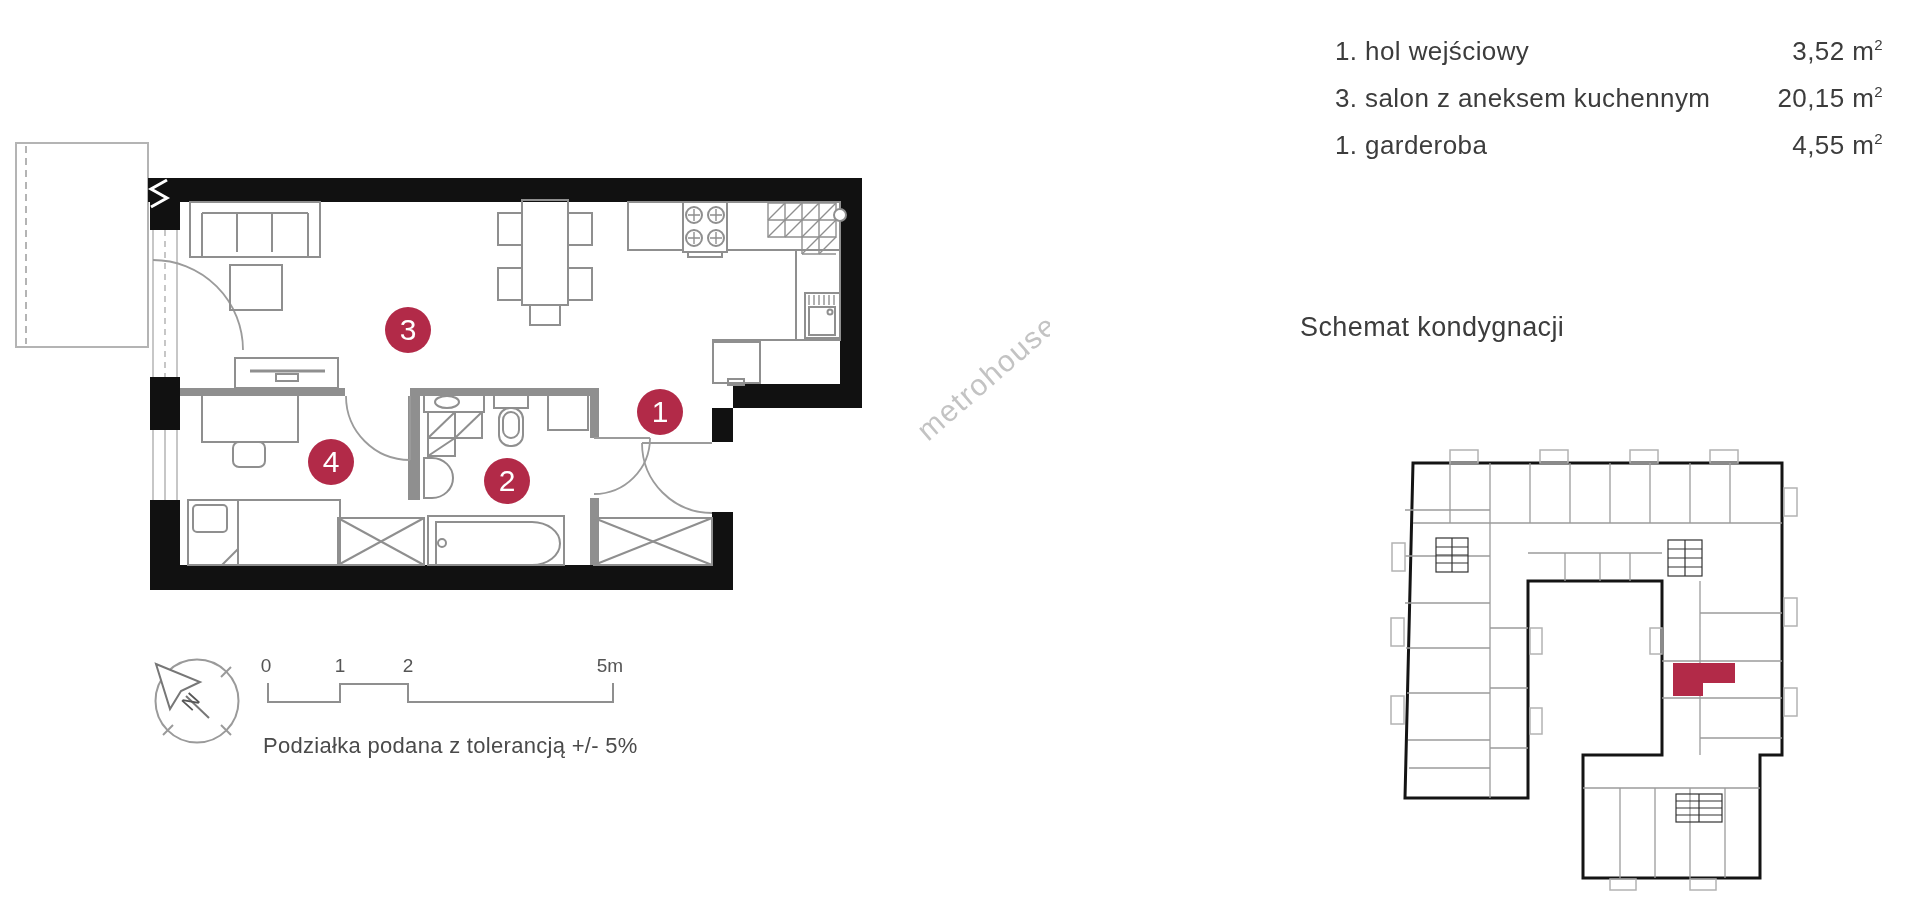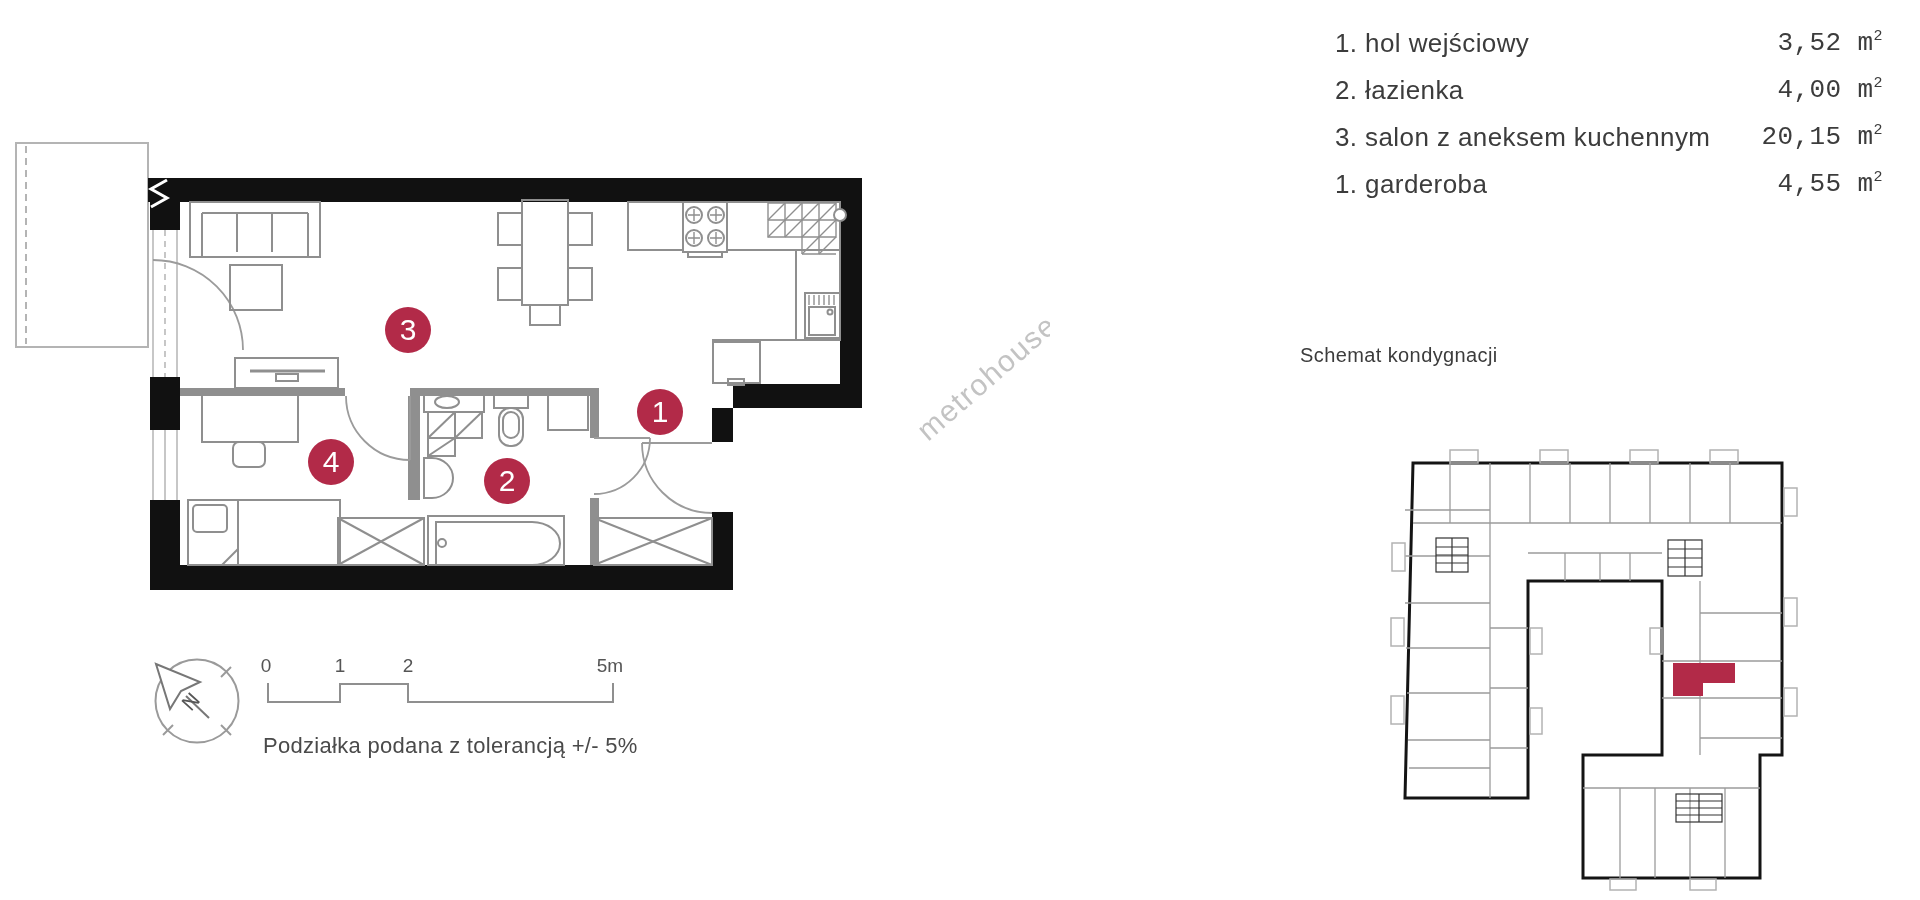--- a/index.html
+++ b/index.html
@@ -2,25 +2,25 @@
 <html><head>
 <meta charset="utf-8">
 <style>
   html,body{margin:0;padding:0;background:#ffffff;}
   body{position:relative;width:1920px;height:900px;overflow:hidden;
        font-family:"Liberation Sans",sans-serif;color:#3f3f3f;}
   .abs{position:absolute;}
   svg text{font-family:"Liberation Sans",sans-serif;}
   
   #legend{left:1335px;top:28px;width:548px;}
-  .legend-row{display:flex;justify-content:space-between;align-items:flex-start;
+  .legend-row{display:flex;justify-content:space-between;align-items:center;
               height:47px;font-size:26px;letter-spacing:.4px;color:#3c3c3c;}
-  .legend-row .area{white-space:nowrap;font-family:Liberation Mono, monospace;}
+  .legend-row .area{white-space:nowrap;}
   .legend-row sup{font-size:15px;line-height:0;}
-  #section-title{left:1300px;top:344px;font-size:20px;letter-spacing:.4px;color:#3c3c3c;}
+  #section-title{left:1300px;top:312px;font-size:27px;letter-spacing:.4px;color:#3c3c3c;}
   
   #schematic{left:1390px;top:448px;width:420px;height:445px;}
 </style>
 </head>
 <body>
 
 <svg class="abs" id="floorplan" style="left:0;top:0;" width="1050" height="900" viewBox="0 0 1050 900">
 
   <g stroke="#b4b4b4" stroke-width="2" fill="none">
     <rect x="16" y="143" width="132" height="204"></rect>
@@ -206,24 +206,20 @@
     <text x="263" y="753" font-size="22" fill="#4a4a4a" letter-spacing="0.3">Podziałka podana z tolerancją +/- 5%</text>
   </g>
 
   <text x="928" y="442" transform="rotate(-41 928 442)" font-size="30" fill="#c3c3c3" letter-spacing="1.5">metrohouse</text>
 </svg>
 
 <div class="abs" id="legend">
   <div class="legend-row">
     <span>1. hol wejściowy</span>
     <span class="area"><span>3,52</span>&nbsp;<span>m</span><sup>2</sup></span>
-  </div>
-  <div class="legend-row">
-    <span>2. łazienka</span>
-    <span class="area"><span>4,00</span>&nbsp;<span>m</span><sup>2</sup></span>
   </div>
   <div class="legend-row">
     <span>3. salon z aneksem kuchennym</span>
     <span class="area"><span>20,15</span>&nbsp;<span>m</span><sup>2</sup></span>
   </div>
   <div class="legend-row">
     <span>1. garderoba</span>
     <span class="area"><span>4,55</span>&nbsp;<span>m</span><sup>2</sup></span>
   </div>
 </div>

